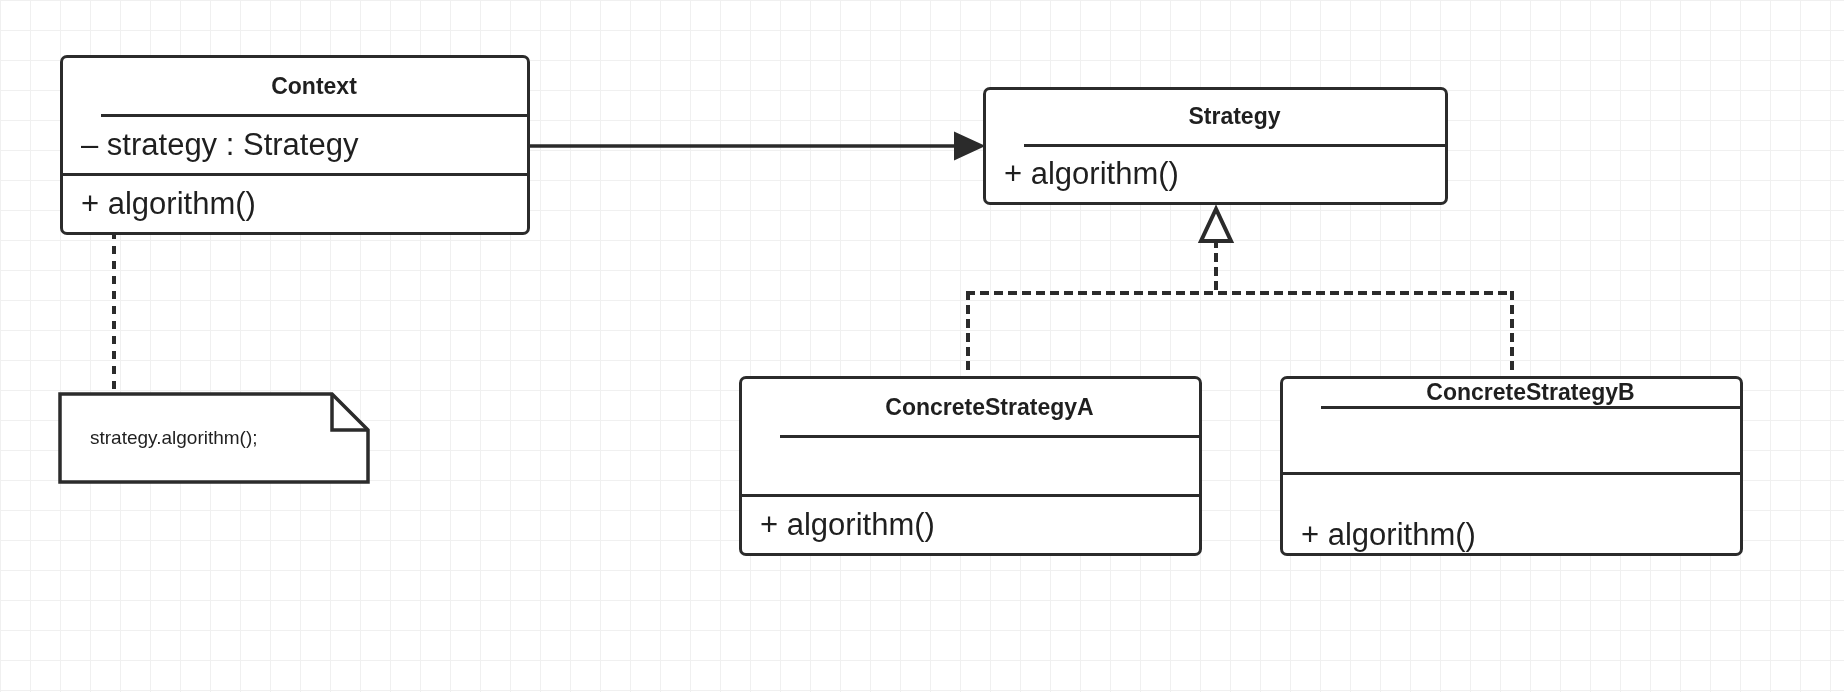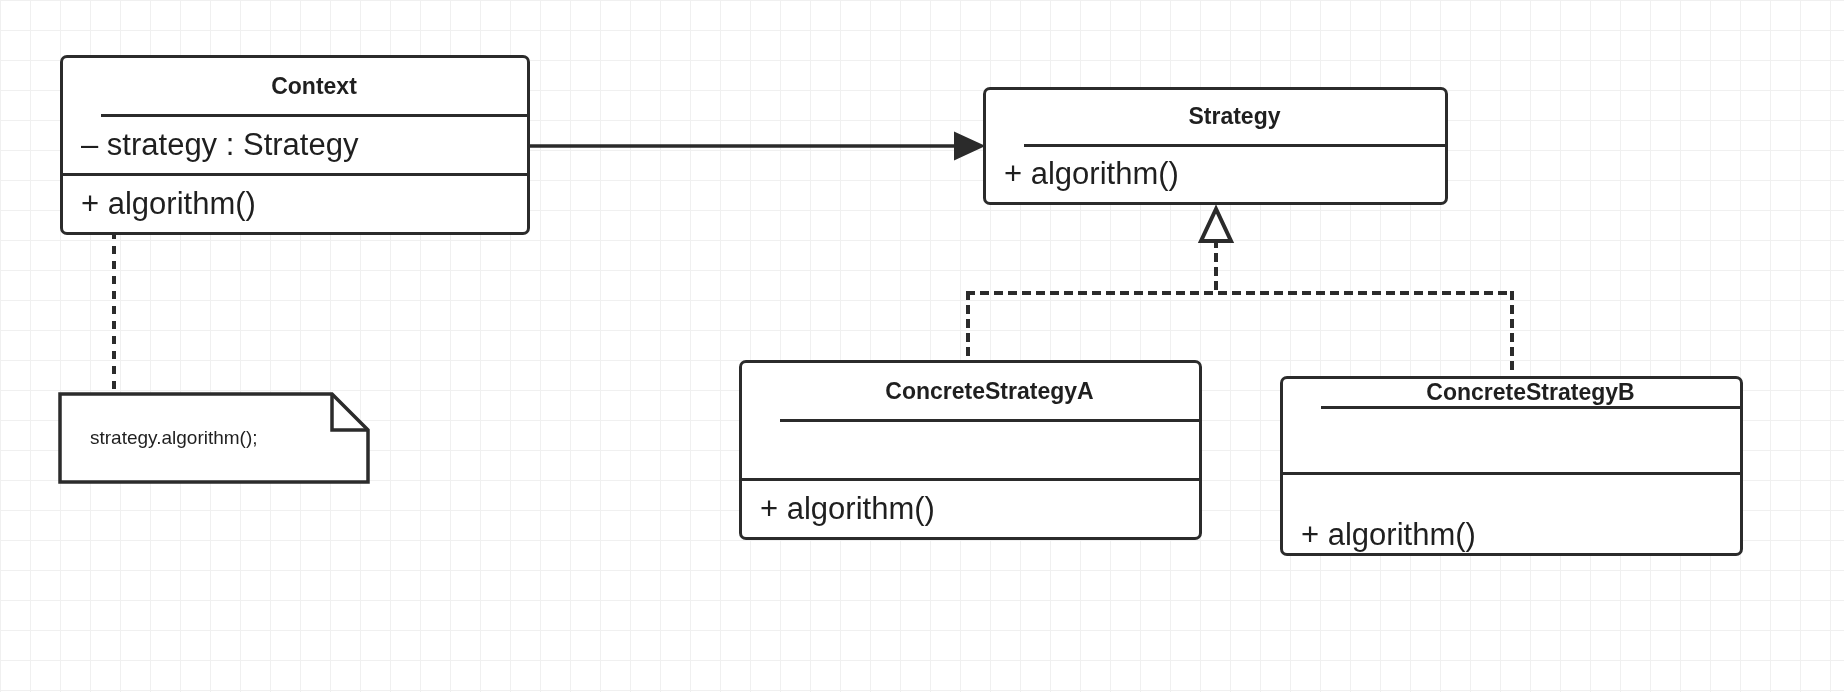--- a/index.html
+++ b/index.html
@@ -112,21 +112,21 @@
     <div class="compartment cls-name divider-below" style="height:60px;">Context</div>
     <div class="compartment cls-member divider-below" style="height:60px;">– strategy : Strategy</div>
     <div class="compartment cls-member" style="height:57px;">+ algorithm()</div>
   </div>
 
   <div class="uml-class" style="left:983px; top:87px; width:465px; height:118px;">
     <div class="compartment cls-name divider-below" style="height:58px;">Strategy</div>
     <div class="compartment cls-member" style="height:57px;">+ algorithm()</div>
   </div>
 
-  <div class="uml-class" style="left:739px; top:360px; width:463px; height:180px;">
+  <div class="uml-class" style="left:739px; top:376px; width:463px; height:180px;">
     <div class="compartment cls-name divider-below" style="height:60px;">ConcreteStrategyA</div>
     <div class="compartment cls-member cls-empty divider-below" style="height:60px;"></div>
     <div class="compartment cls-member" style="height:57px;">+ algorithm()</div>
   </div>
 
   <div class="uml-class" style="left:1280px; top:376px; width:463px; height:180px;gap:42px;">
     <div class="compartment cls-name divider-below" style="height:60px;">ConcreteStrategyB</div>
     <div class="compartment cls-member cls-empty divider-below" style="height:60px;"></div>
     <div class="compartment cls-member" style="height:57px;">+ algorithm()</div>
   </div>

